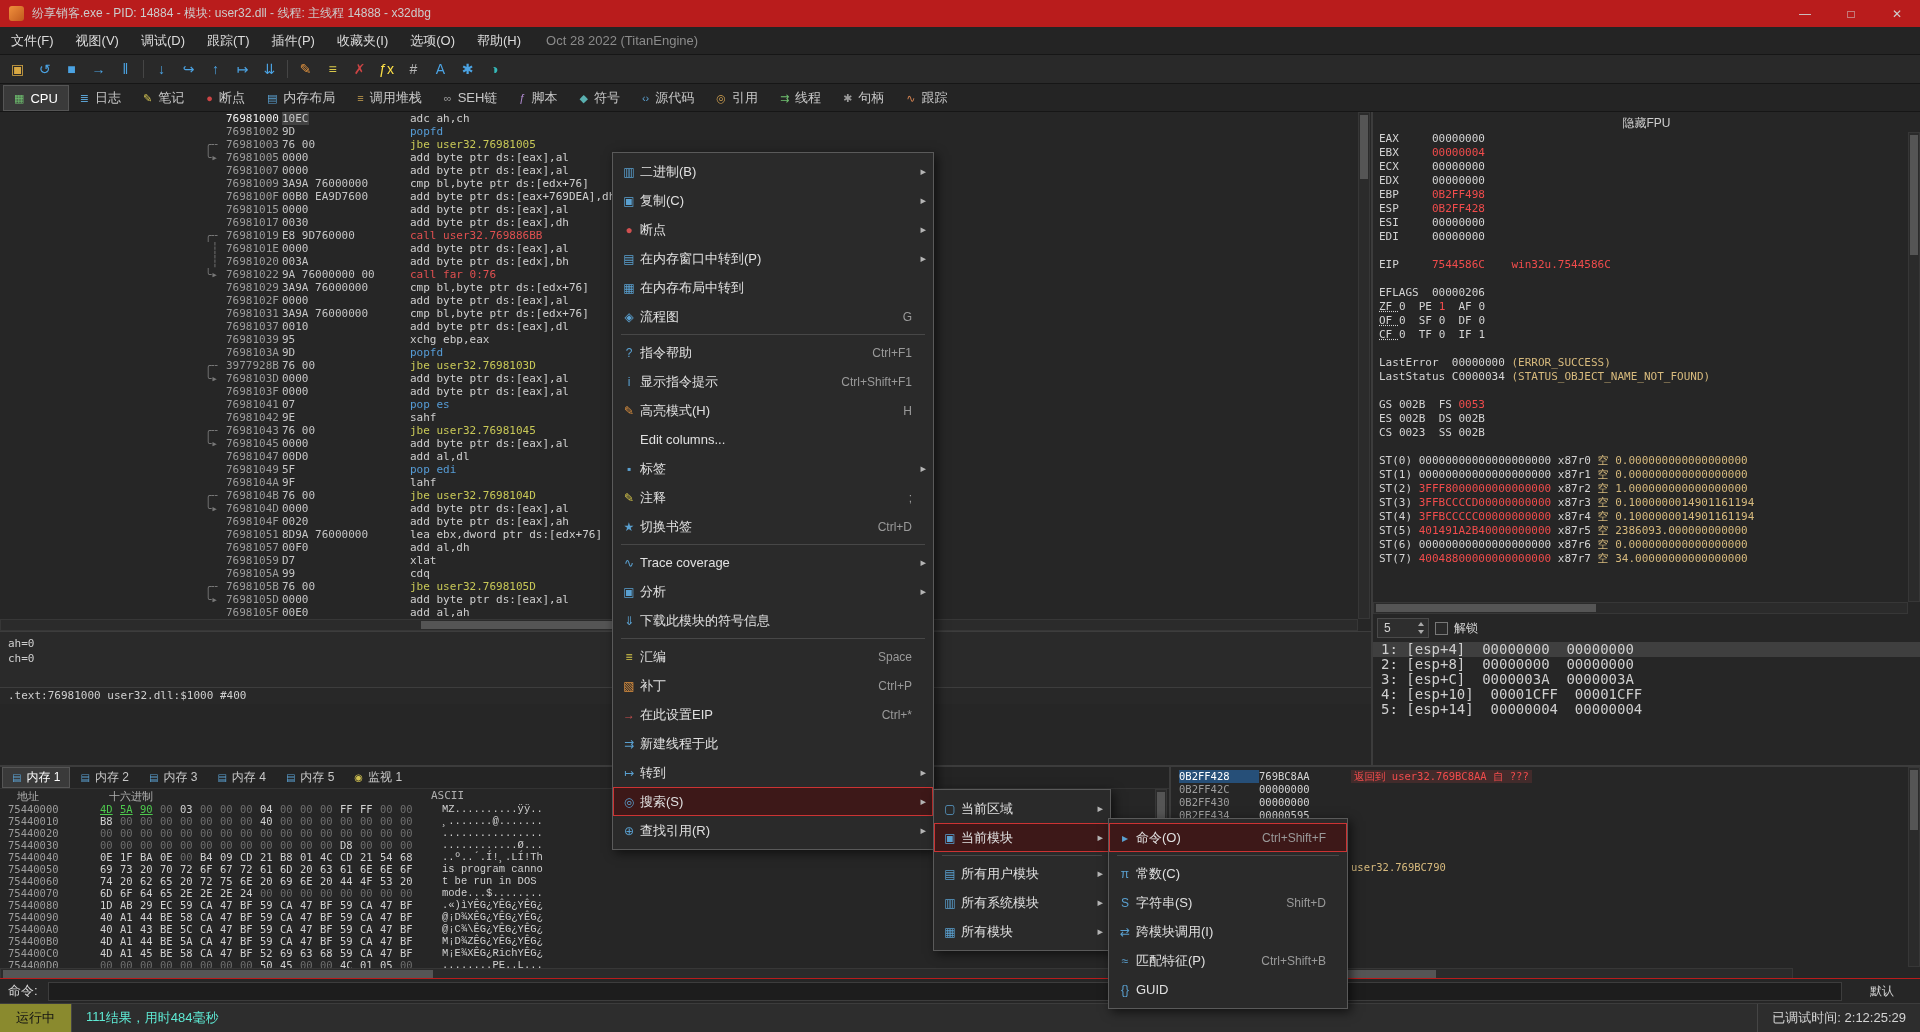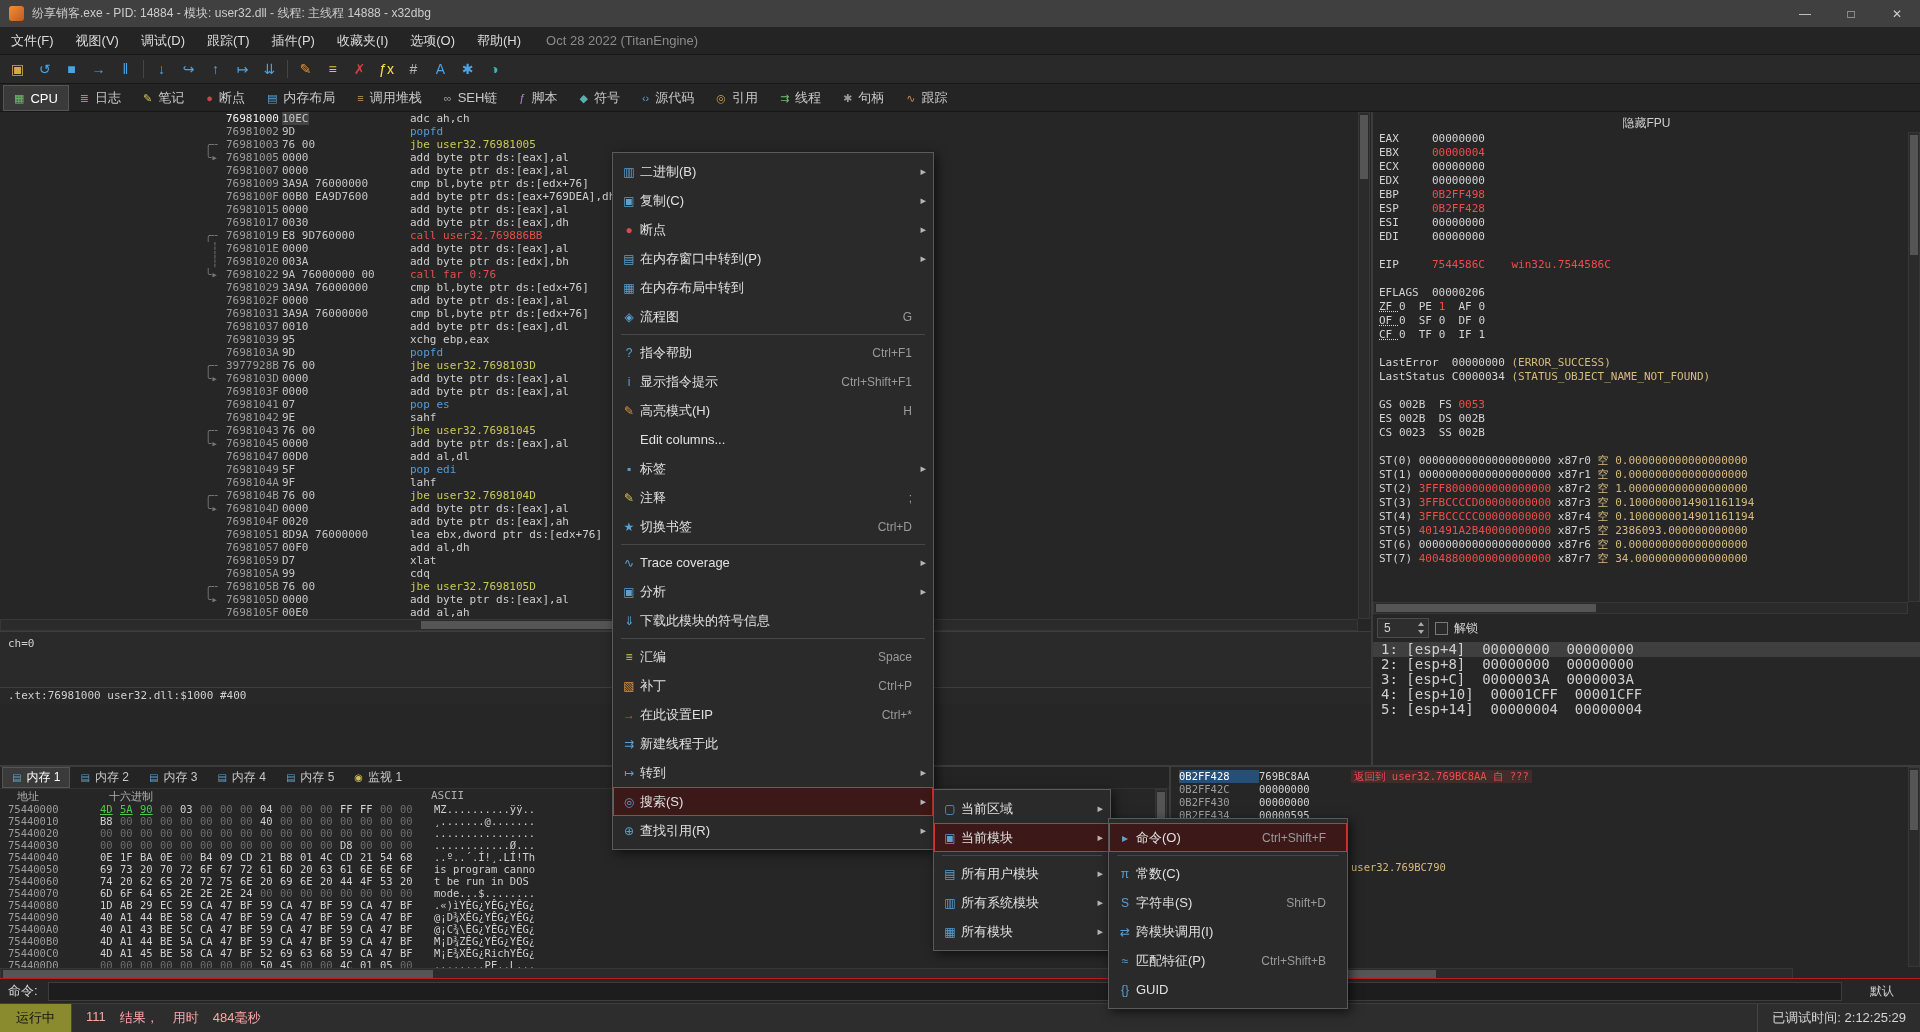--- a/index.html
+++ b/index.html
@@ -1,20 +1,20 @@
 <!DOCTYPE html>
 <html><head>
 <meta charset="utf-8">
 <style>
 *{margin:0;padding:0;box-sizing:border-box;}
 html,body{width:1920px;height:1032px;overflow:hidden;background:#1f1f1f;}
 body{font-family:"Liberation Sans","DejaVu Sans",sans-serif;color:#d4d4d4;position:relative;}
 
 
-#titlebar{position:absolute;left:0;top:0;width:1920px;height:27px;background:#404040;display:flex;align-items:center;font-size:12px;color:#cccccc;}
+#titlebar{position:absolute;left:0;top:0;width:1920px;height:27px;background:#b91c1c;display:flex;align-items:center;font-size:12px;color:#cccccc;}
 #app-icon{width:15px;height:15px;margin:0 8px 0 9px;border-radius:3px;background:linear-gradient(135deg,#f0903c,#c05a1e);flex:none;}
 #win-controls{margin-left:auto;display:flex;height:100%;}
 .winbtn{width:46px;display:flex;align-items:center;justify-content:center;color:#cfcfcf;font-size:12px;}
 
 
 #menubar{position:absolute;top:27px;left:0;width:1920px;height:28px;background:#242424;display:flex;align-items:center;font-size:13px;border-bottom:1px solid #161616;}
 .mb-item{padding:0 11px;height:100%;display:flex;align-items:center;color:#dcdcdc;}
 #build-info{color:#8b8b8b;margin-left:14px;}
 
 
@@ -76,21 +76,21 @@
 .dtab-glyph{font-size:10px;margin-right:5px;}
 #dump-header{display:flex;height:14px;font-size:11px;color:#b0b0b0;padding-left:17px;font-family:"DejaVu Sans Mono","Liberation Mono",monospace;}
 #dump-header .h-addr{width:92px;} #dump-header .h-hex{width:322px;} 
 #dump-rows{font-size:10.5px;font-family:"DejaVu Sans Mono","Liberation Mono",monospace;}
 .mrow{display:flex;height:12px;line-height:12px;padding-left:8px;}
 .maddr{width:92px;color:#9d9d9d;}
 .mhex{width:322px;}
 .mbyte{display:inline-block;width:20px;color:#d0d0d0;}
 .mbyte.dim{color:#6f6f6f;}
 .mbyte.mz{color:#4ec94e;text-decoration:underline;}
-.mascii{margin-left:12px;color:#cfcfcf;white-space:pre;}
+.mascii{margin-left:20px;color:#cfcfcf;white-space:pre;font-family:Liberation Mono, monospace;}
 #dump-vscroll{position:absolute;right:2px;top:22px;width:12px;height:178px;}
 #dump-hscroll{position:absolute;left:0;top:201px;width:1155px;height:12px;}
 #dock-splitter{position:absolute;left:1169px;top:0;width:2px;height:213px;background:#3c3c3c;}
 #stack-pane{position:absolute;left:1171px;top:0;width:749px;height:213px;font-size:10.5px;font-family:"DejaVu Sans Mono","Liberation Mono",monospace;}
 #stack-rows{padding-top:3px;}
 .srow{display:flex;height:13px;line-height:13px;padding-left:8px;white-space:pre;}
 .saddr{width:80px;color:#9d9d9d;}
 .saddr.csp{background:#264f78;color:#ffffff;}
 .sval{width:92px;color:#d4d4d4;}
 .scomment.return{color:#f14c4c;background:rgba(241,76,76,.14);padding:0 3px;}
@@ -98,21 +98,21 @@
 #stack-hscroll{position:absolute;left:2px;top:201px;width:620px;height:12px;}
 #stack-vscroll{position:absolute;right:0;top:0;width:12px;height:200px;}
 
 
 #cmdbar{position:absolute;top:978px;left:0;width:1920px;height:25px;background:#262626;border-top:1px solid #b91c1c;display:flex;align-items:center;padding:0 8px;font-size:13px;}
 #cmd-input{flex:1;height:19px;margin:0 10px;background:#1d1d1d;border:1px solid #3d3d3d;color:#d4d4d4;font:11px "DejaVu Sans Mono","Liberation Mono",monospace;padding:0 4px;}
 #cmd-mode{min-width:60px;text-align:center;font-size:12px;padding:1px 10px;}
 #statusbar{position:absolute;top:1003px;left:0;width:1920px;height:29px;background:#2d2d2d;border-top:1px solid #3c3c3c;display:flex;align-items:center;font-size:13px;}
 #sb-state{height:100%;display:flex;align-items:center;padding:0 16px;background:#8a8a2e;color:#131313;}
 .sb-div{width:1px;height:100%;background:#454545;}
-#sb-results{display:flex;gap:14px;padding:0 14px;color:#fca5a5;}
+#sb-results{display:flex;padding:0 14px;color:#5eead4;}
 #sb-right{margin-left:auto;border-left:1px solid #454545;padding:0 14px;height:100%;display:flex;align-items:center;color:#d4d4d4;}
 
 
 .scroll{background:#2b2b2b;border:1px solid #373737;position:relative;}
 .scroll .thumb{position:absolute;background:#555555;}
 .hthumb{top:1px;bottom:1px;}
 .vthumb{left:1px;right:1px;}
 
 
 .menu{position:absolute;background:#2a2a2a;border:1px solid #5a5a5a;box-shadow:3px 3px 10px rgba(0,0,0,.6);padding:4px 0;z-index:100;font-size:13px;}
@@ -318,20 +318,21 @@
         <div class="drow"><span class="dgut">╰▸</span><span class="daddr">7698105D</span><span class="dbytes">0000</span><span class="dinstr t-n">add byte ptr ds:[eax],al</span></div>
         <div class="drow"><span class="dgut"></span><span class="daddr">7698105F</span><span class="dbytes">00E0</span><span class="dinstr t-n">add al,ah</span></div>
       </div>
     <div id="disasm-vscroll" class="scroll">
         <div class="thumb vthumb" style="top:2px;height:64px"></div>
       </div>
     <div id="disasm-hscroll" class="scroll">
         <div class="thumb hthumb" style="left:420px;width:420px"></div>
       </div>
     <div id="disasm-info">
+      <div>ah=0</div>
       <div>ch=0</div>
     </div>
     <div id="disasm-status">.text:76981000 user32.dll:$1000 #400</div>
   </div>
   <div id="main-splitter"></div>
   <div id="regs-pane">
     <div id="regs-header">隐藏FPU</div>
     <div id="regs-body">
         <div class="regline"><span class="rname">EAX     </span><span class="rval">00000000</span></div>
         <div class="regline"><span class="rname">EBX     </span><span class="chg">00000004</span></div>

